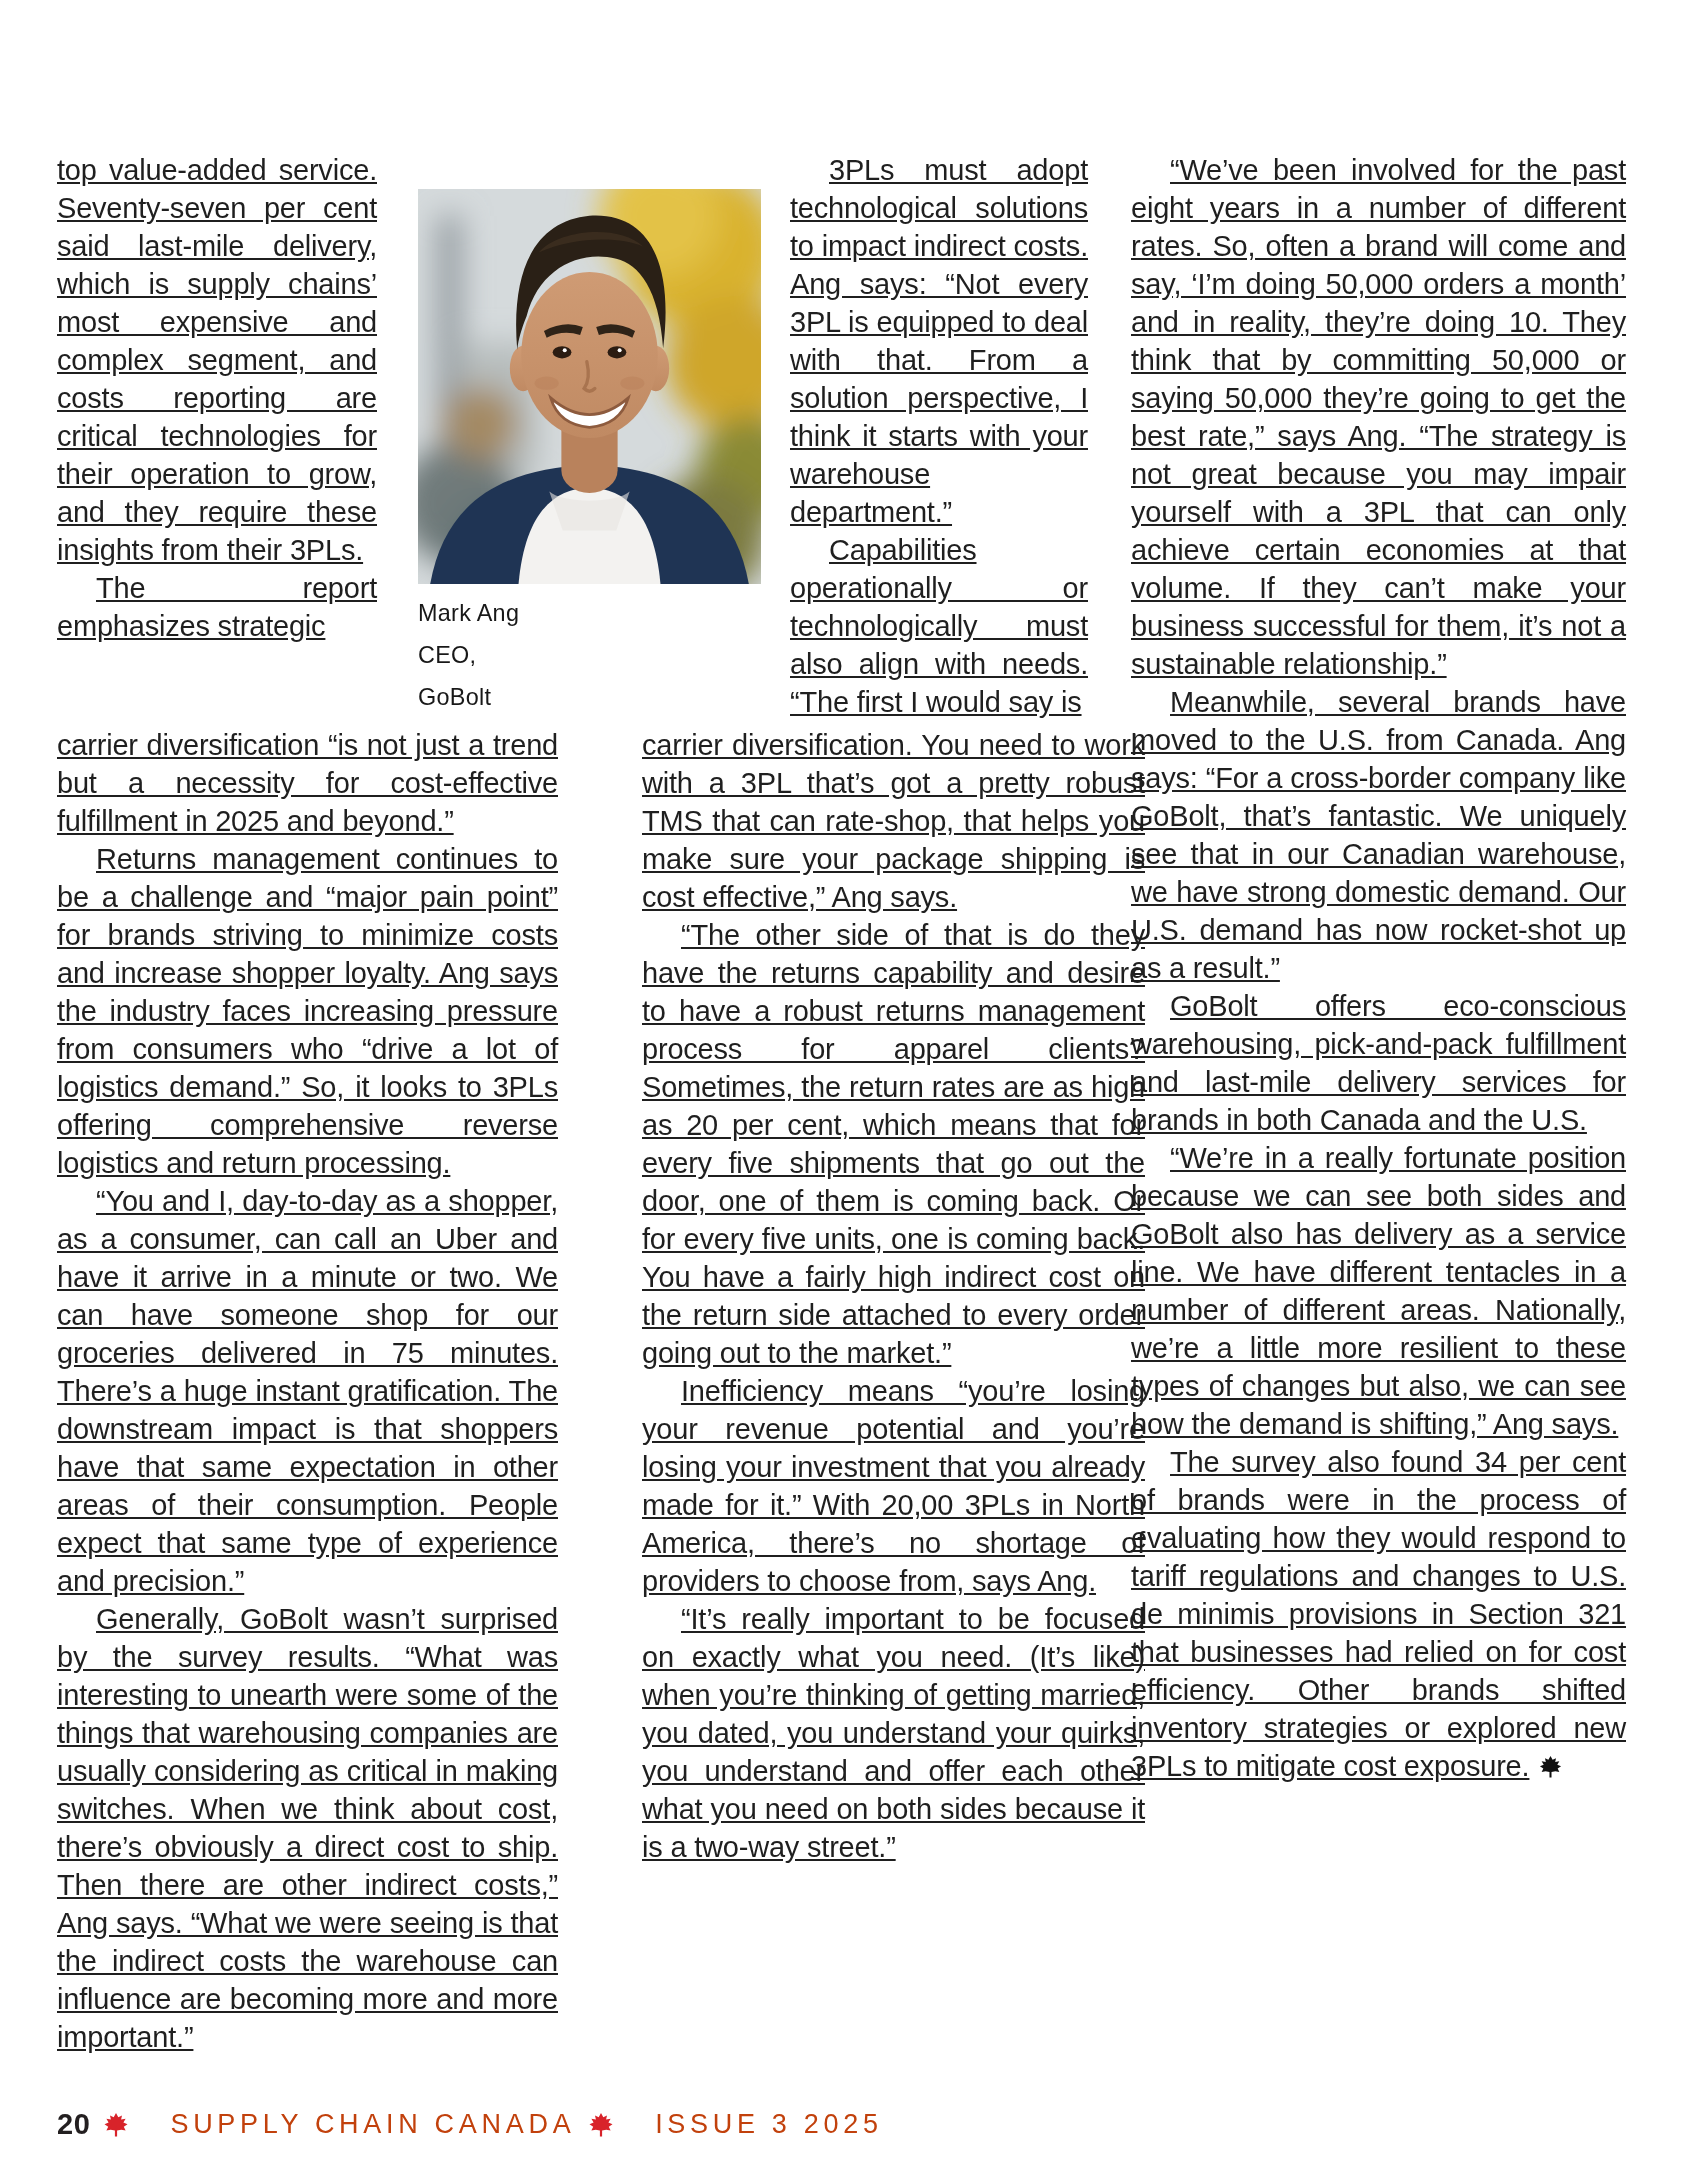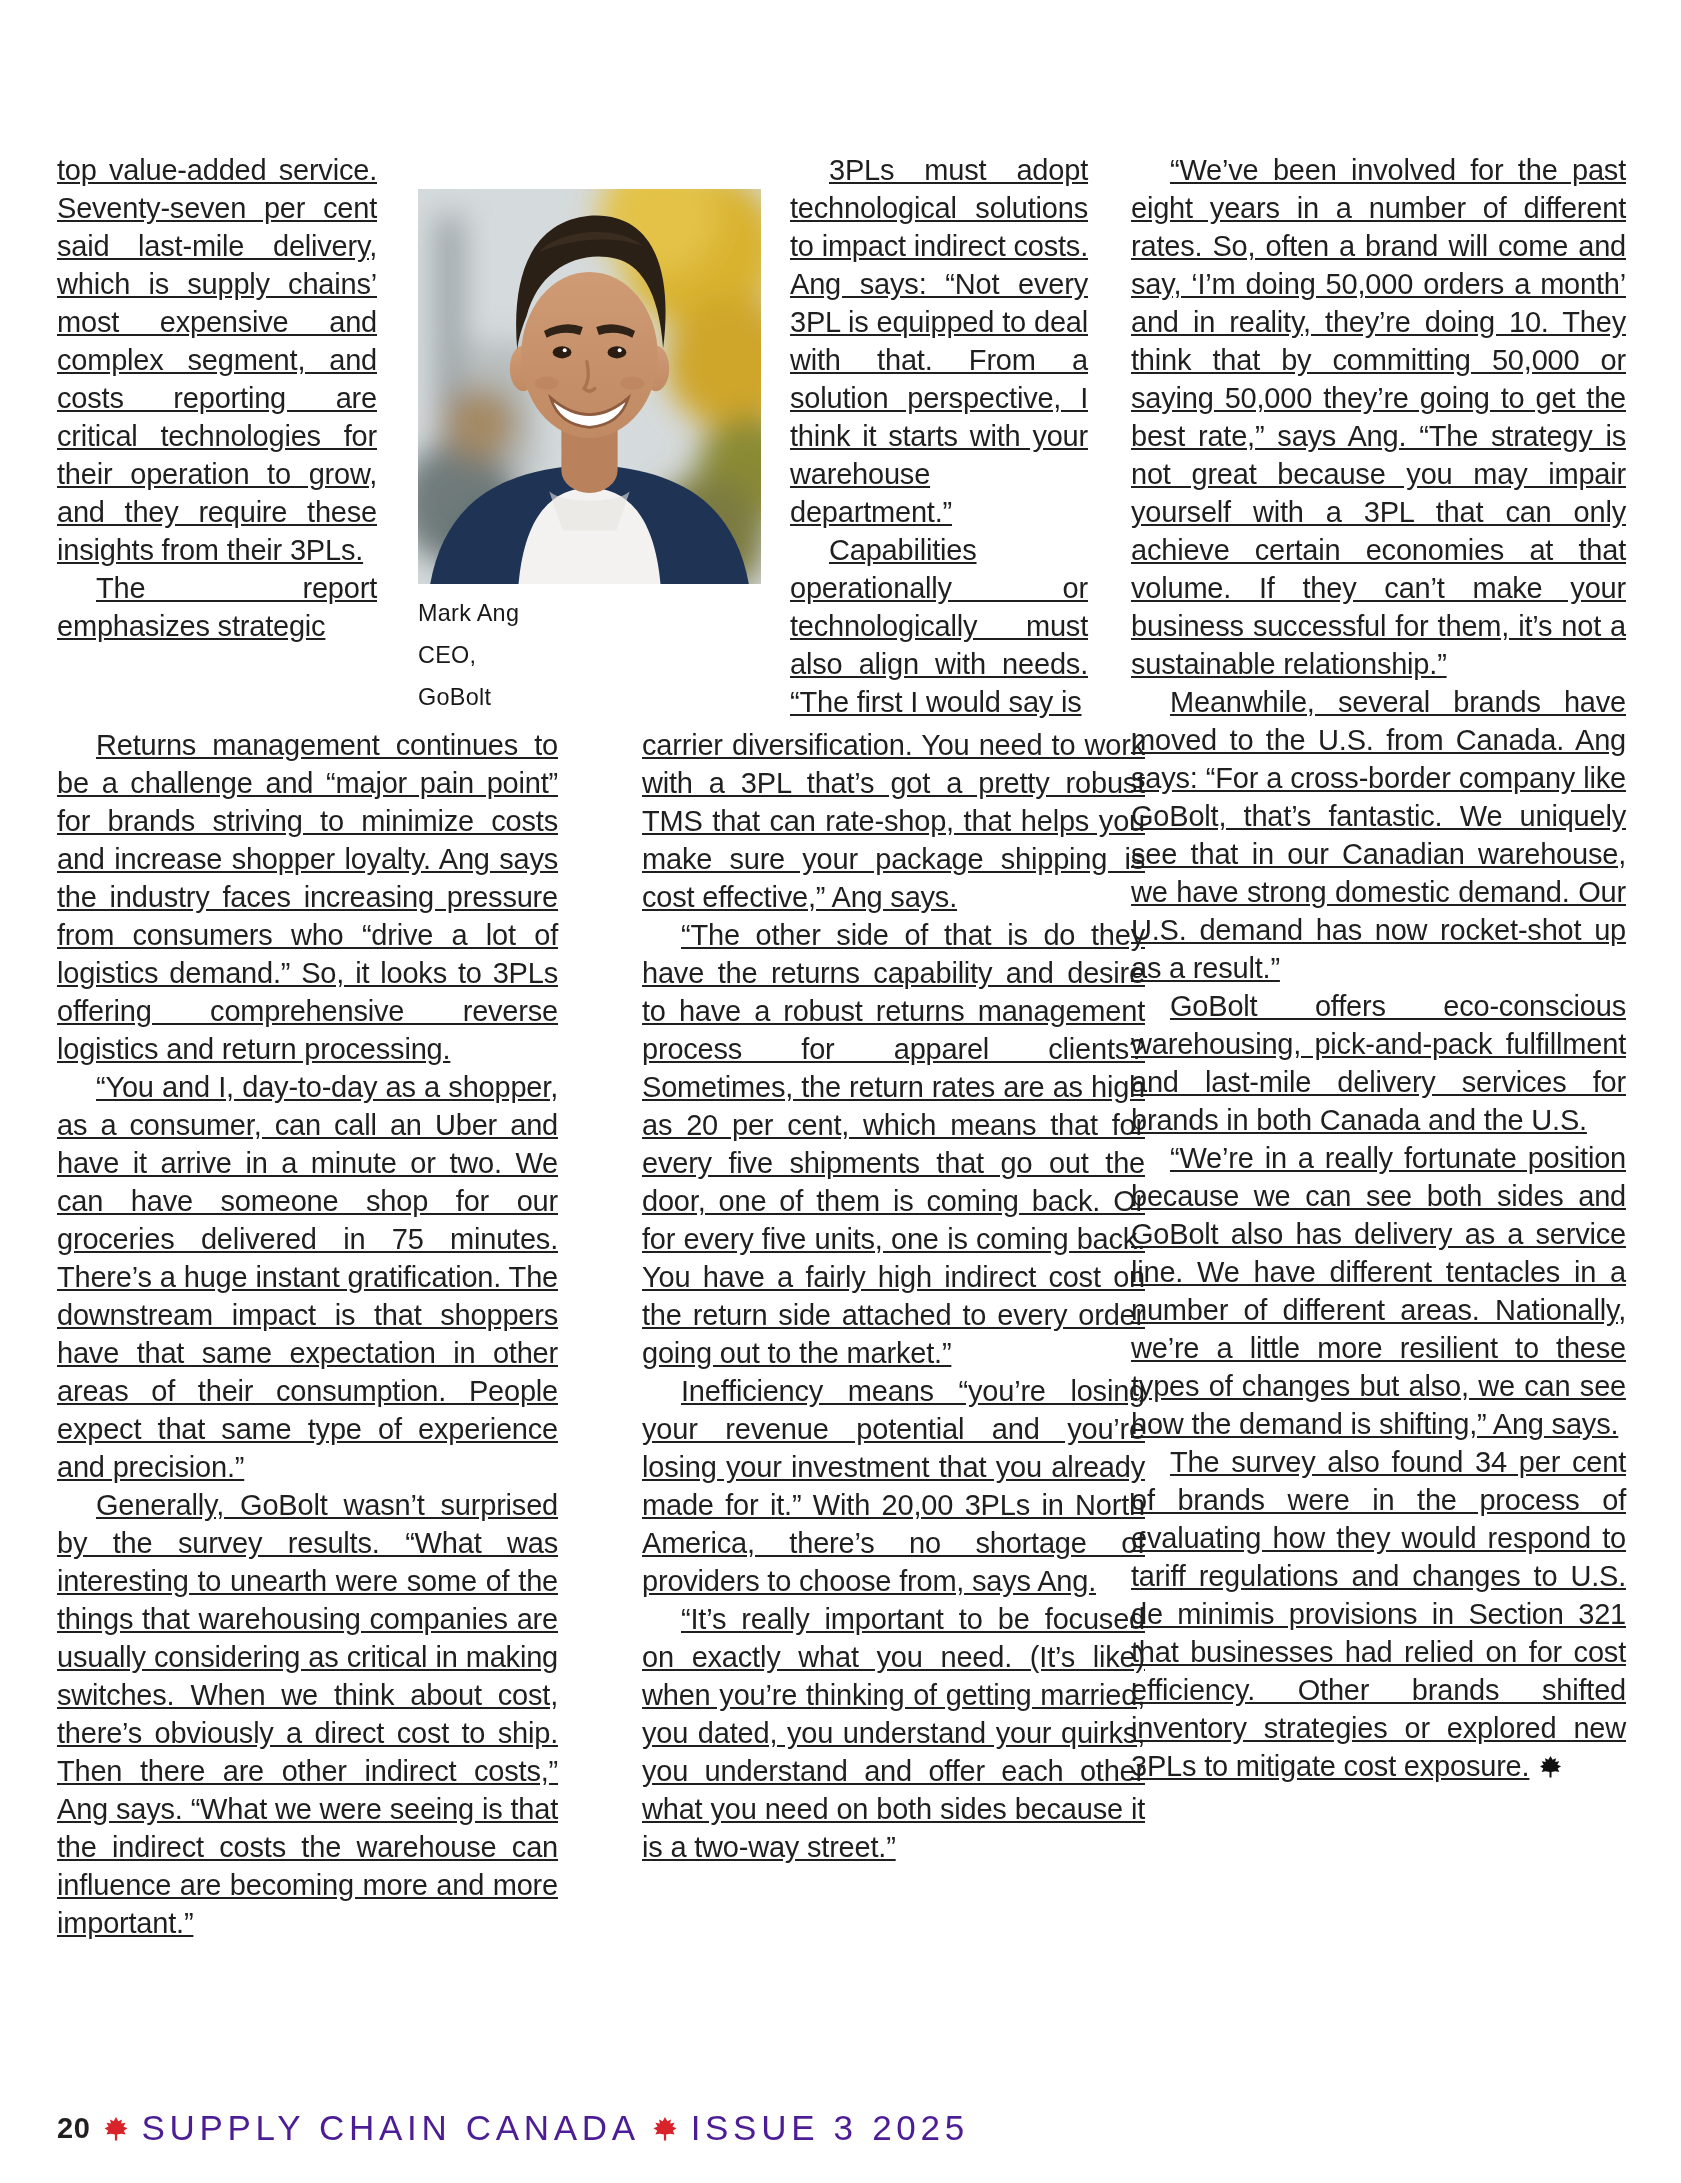--- a/index.html
+++ b/index.html
@@ -38,21 +38,21 @@
     color:#181818; letter-spacing:0.3px; text-align:left;
   }
   #footer{
     left:57px; top:2108px; width:1004px;
     display:flex; align-items:center; gap:13.4px;
   }
   .footer-page-num{
     font-size:29px; font-weight:700; color:#231f20; letter-spacing:0.7px;
   }
   .footer-caps{
-    font-size:35px; font-weight:400; color:#4c1d95; letter-spacing:4.7px;
+    font-size:27px; font-weight:400; color:#c2410c; letter-spacing:4.7px;margin-left:29px;
   }
   .leaf{display:inline-block; vertical-align:-2.7px;}
   .leaf-red path{fill:#d8232a;}
   .leaf-black{margin-left:9.4px; vertical-align:-2px;}
   .leaf-black path{fill:#111111;}
 </style>
 </head>
 <body>
 
 <div class="page">
@@ -124,20 +124,21 @@
     <div>CEO,</div>
     <div>GoBolt</div>
   </div>
 
   <div id="col2-narrow" class="block body-text">
     <p class="para indent">3PLs must adopt technological solutions to impact indirect costs. Ang says: “Not every 3PL is equipped to deal with that. From a solution perspective, I think it starts with your warehouse department.”</p>
     <p class="para indent">Capabilities operationally or technologically must also align with needs. “The first I would say is</p>
   </div>
 
   <div id="col1-wide" class="block body-text">
+    <p class="para">carrier diversification “is not just a trend but a necessity for cost-effective fulfillment in 2025 and beyond.”</p>
     <p class="para indent">Returns management continues to be a challenge and “major pain point” for brands striving to minimize costs and increase shopper loyalty. Ang says the industry faces increasing pressure from consumers who “drive a lot of logistics demand.” So, it looks to 3PLs offering comprehensive reverse logistics and return processing.</p>
     <p class="para indent">“You and I, day-to-day as a shopper, as a consumer, can call an Uber and have it arrive in a minute or two. We can have someone shop for our groceries delivered in 75 minutes. There’s a huge instant gratification. The downstream impact is that shoppers have that same expectation in other areas of their consumption. People expect that same type of experience and precision.”</p>
     <p class="para indent">Generally, GoBolt wasn’t surprised by the survey results. “What was interesting to unearth were some of the things that warehousing companies are usually considering as critical in making switches. When we think about cost, there’s obviously a direct cost to ship. Then there are other indirect costs,” Ang says. “What we were seeing is that the indirect costs the warehouse can influence are becoming more and more important.”</p>
   </div>
 
   <div id="col2-wide" class="block body-text">
     <p class="para">carrier diversification. You need to work with a 3PL that’s got a pretty robust TMS that can rate-shop, that helps you make sure your package shipping is cost effective,” Ang says.</p>
     <p class="para indent">“The other side of that is do they have the returns capability and desire to have a robust returns management process for apparel clients? Sometimes, the return rates are as high as 20 per cent, which means that for every five shipments that go out the door, one of them is coming back. Or for every five units, one is coming back. You have a fairly high indirect cost on the return side attached to every order going out to the market.”</p>
     <p class="para indent">Inefficiency means “you’re losing your revenue potential and you’re losing your investment that you already made for it.” With 20,00 3PLs in North America, there’s no shortage of providers to choose from, says Ang.</p>
     <p class="para indent">“It’s really important to be focused on exactly what you need. (It’s like) when you’re thinking of getting married, you dated, you understand your quirks, you understand and offer each other what you need on both sides because it is a two-way street.”</p>

